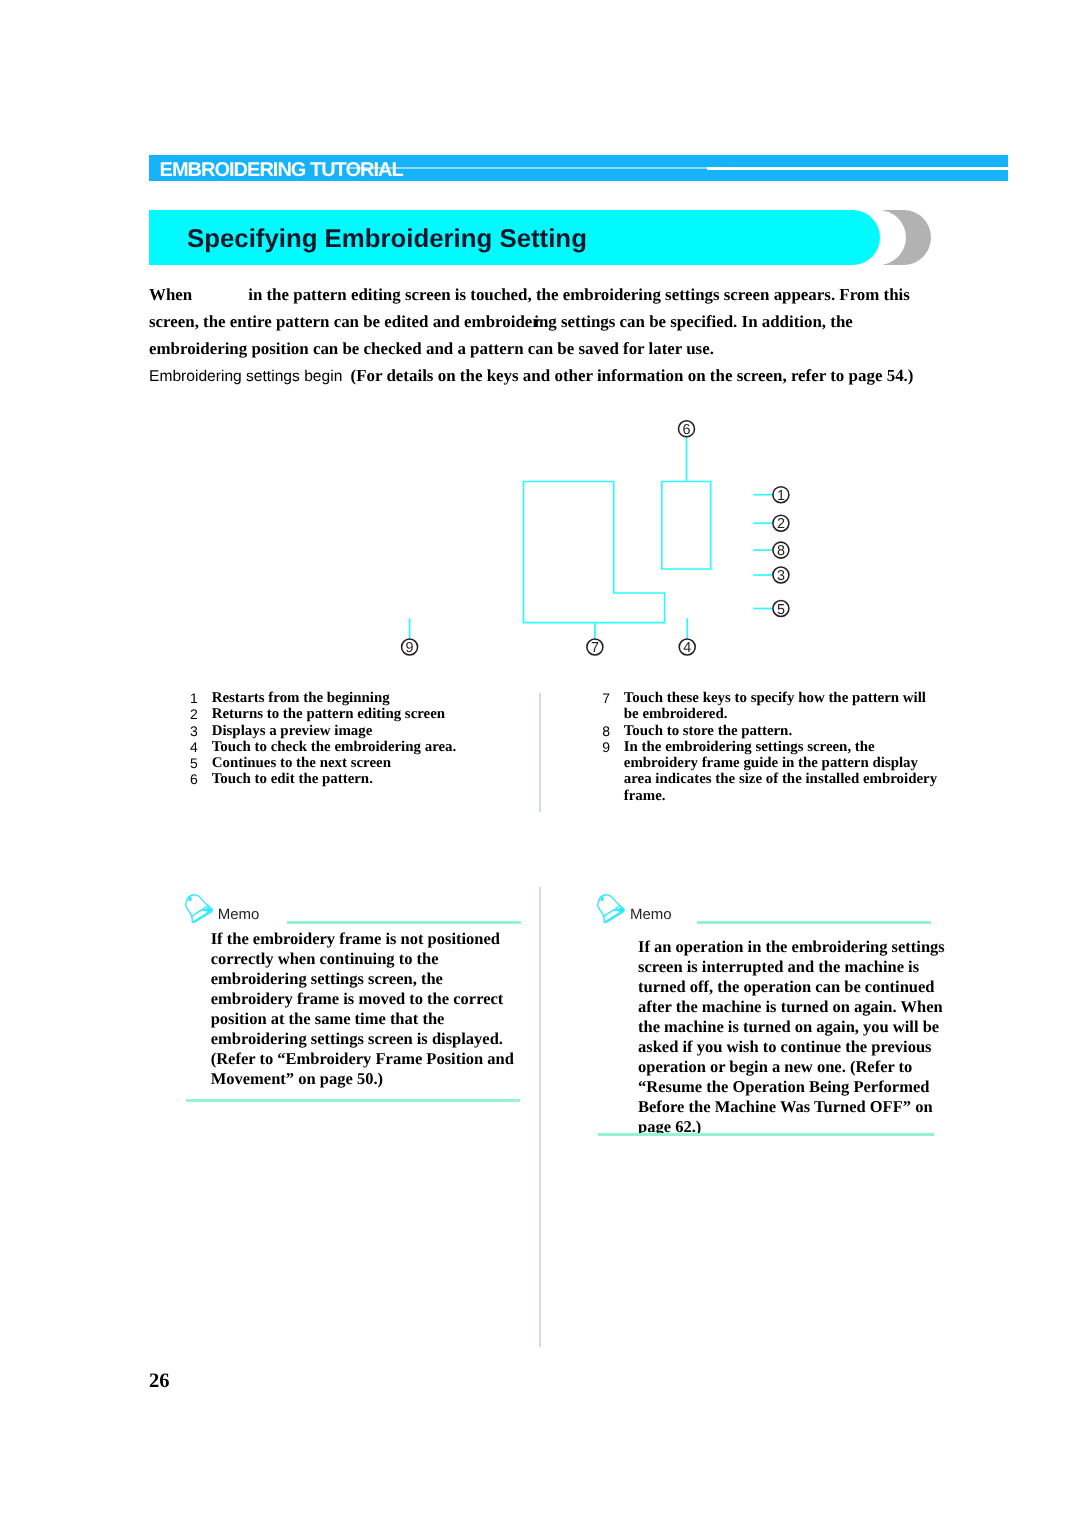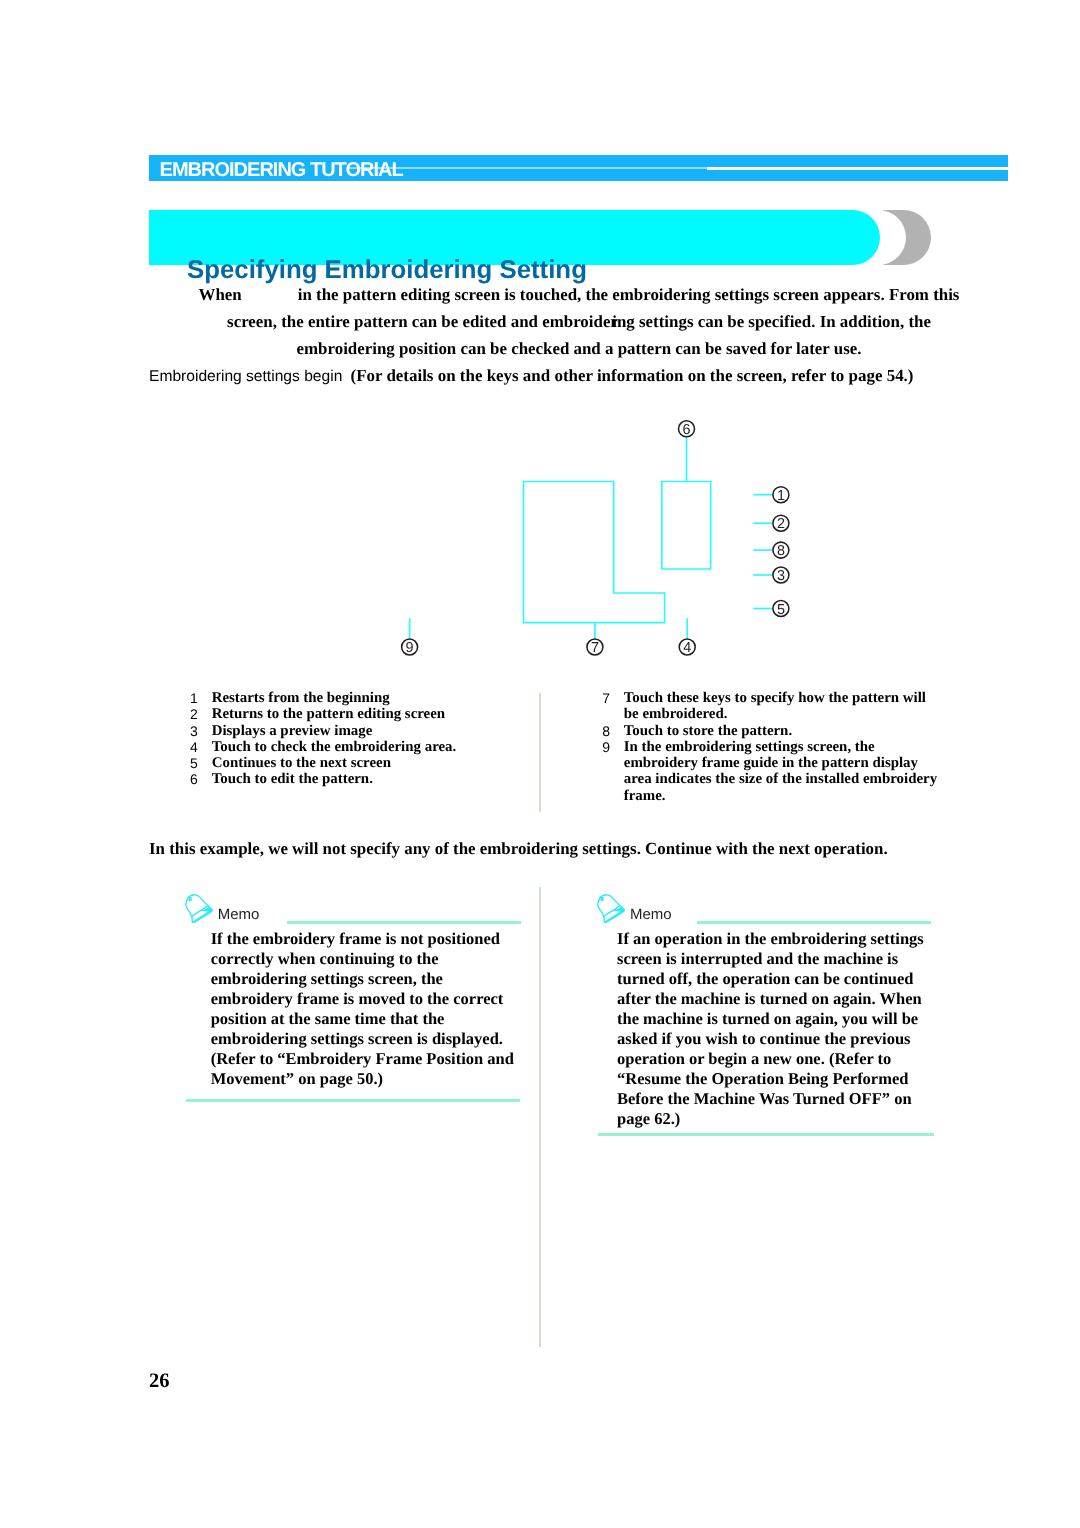--- a/index.html
+++ b/index.html
@@ -8,28 +8,28 @@
   .page{position:relative;width:1080px;height:1528px;overflow:hidden;background:#fff;}
 
   
   .hdrbar{position:absolute;left:149px;top:155px;width:859px;height:26px;background:#16B3FA;}
   .hdrtext{position:absolute;left:159.6px;top:159.2px;font-family:"Liberation Sans",sans-serif;font-weight:700;font-size:20px;letter-spacing:-1.0px;color:#fff;}
   .rule1{position:absolute;left:348px;top:167px;width:359px;height:2px;background:rgba(255,255,255,.52);}
   .rule2{position:absolute;left:707px;top:167px;width:301px;height:3px;background:#fff;}
 
   
   .titlebar{position:absolute;left:149px;top:210px;width:731px;height:55px;background:#00FBFF;border-radius:0 27.5px 27.5px 0;}
-  .titletext{position:absolute;left:187px;top:226.5px;font-family:"Liberation Sans",sans-serif;font-weight:700;font-size:25.8px;color:#0369a1;line-height:1;margin-top:31px;}
+  .titletext{position:absolute;left:187px;top:226.5px;font-family:"Liberation Sans",sans-serif;font-weight:700;font-size:25.8px;color:#0f172a;line-height:1;}
   .cres{position:absolute;left:883px;top:210px;width:48px;height:55px;overflow:hidden;}
   .cres .g{position:absolute;left:0;top:0;width:48px;height:55px;background:#B2B2B2;border-radius:0 27.5px 27.5px 0;}
   .cres .w{position:absolute;left:-33px;top:0;width:56px;height:55px;background:#fff;border-radius:28px/27.5px;}
 
   
   .intro{position:absolute;left:149px;top:281px;width:860px;font-weight:700;font-size:16.9px;line-height:27px;}
-  .intro .il{white-space:nowrap;text-align:center;}
+  .intro .il{white-space:nowrap;}
   .intro .kern{margin-left:-5.6px;}
   .gap{display:inline-block;width:56px;}
   .sub{position:absolute;left:149px;top:366px;font-size:16.4px;white-space:nowrap;}
   .sub .sans{font-family:"Liberation Sans",sans-serif;font-weight:400;font-size:15.6px;}
   .sub .ser{font-weight:700;font-size:16.95px;}
 
   
   .diagram{position:absolute;left:0;top:0;width:1080px;height:1528px;pointer-events:none;}
   .diagram text{-webkit-font-smoothing:antialiased;text-rendering:geometricPrecision;}
 
@@ -56,21 +56,21 @@
   .memo .body{position:absolute;left:28px;top:33px;font-weight:700;font-size:16.5px;line-height:20px;}
   .memo .bl{white-space:nowrap;}
   .memo .bline{position:absolute;left:3px;height:2.5px;background:#95F2D5;}
 
   .memoL{left:182.7px;top:896px;width:340px;}
   .memoL .hline{width:234px;}
   .memoL .body{width:312px;}
   .memoL .bline{top:203px;width:334px;}
   .memoR{left:595px;top:896px;width:345px;}
   .memoR .hline{left:102px;width:234px;}
-  .memoR .body{left:22px;width:312px;}
+  .memoR .body{left:43px;width:312px;margin-top:8px;}
   .memoR .bline{top:237px;width:336px;}
 
   
   .folio{position:absolute;left:149px;top:1370px;font-weight:700;font-size:20.5px;}
 </style>
 </head>
 <body>
 
 <div class="page">
 
@@ -197,21 +197,20 @@
           <div class="tl">In the embroidering settings screen, the</div>
           <div class="tl">embroidery frame guide in the pattern display</div>
           <div class="tl">area indicates the size of the installed embroidery</div>
           <div class="tl">frame.</div>
         </div>
       </div>
     </div>
   <div class="divider div1" style="background: rgb(206, 226, 208);"></div>
   <div class="divider div2" style="background: rgb(206, 226, 208);"></div>
 
-  <div class="note">In this example, we will not specify any of the embroidering settings. Continue with the next operation.</div>
 
   <div class="memo memoL">
       <div class="head">
         <span class="icon"><svg viewBox="0 0 32 32" width="32" height="32">
             <g fill="#2BEAFB">
               <path d="M26.2 13.8 C27.3 14.9 28.2 15.6 28.7 16.1 C29.6 17.0 29.4 17.9 28.3 18.6 C28.0 18.8 27.6 19.1 27.1 19.4 L22.0 18.1 L18.4 17.9 C20.9 17.1 24.3 15.4 26.2 13.8 Z"></path>
               <path d="M5.5 4.0 L8.5 3.7 L8.7 7.7 L5.6 8.0 Z"></path>
             </g>
             <g fill="none" stroke="#2BEAFB" stroke-width="1.35" stroke-linejoin="round" stroke-linecap="round">
               <path d="M5.5 4.0 C7.7 2.5 10.0 1.7 12.0 1.8 C14.0 1.9 15.7 2.8 17.1 4.4 C18.6 6.1 20.3 8.0 22.0 9.9 C23.1 11.1 24.1 11.9 25.0 12.6 C26.6 14.0 28.0 15.3 28.7 16.1 C29.6 17.0 29.4 17.9 28.3 18.6 C27.1 19.5 24.5 21.3 21.3 23.2 L14.0 27.6 C11.8 28.9 10.3 29.5 9.7 29.4 C9.1 29.3 9.0 28.6 9.3 27.3 L8.9 23.5 L6.4 18.6 C5.0 17.0 3.9 15.4 3.3 14.0 C2.6 12.4 2.6 10.8 3.2 9.2 C3.8 7.5 4.4 5.6 5.5 4.0 Z"></path>

